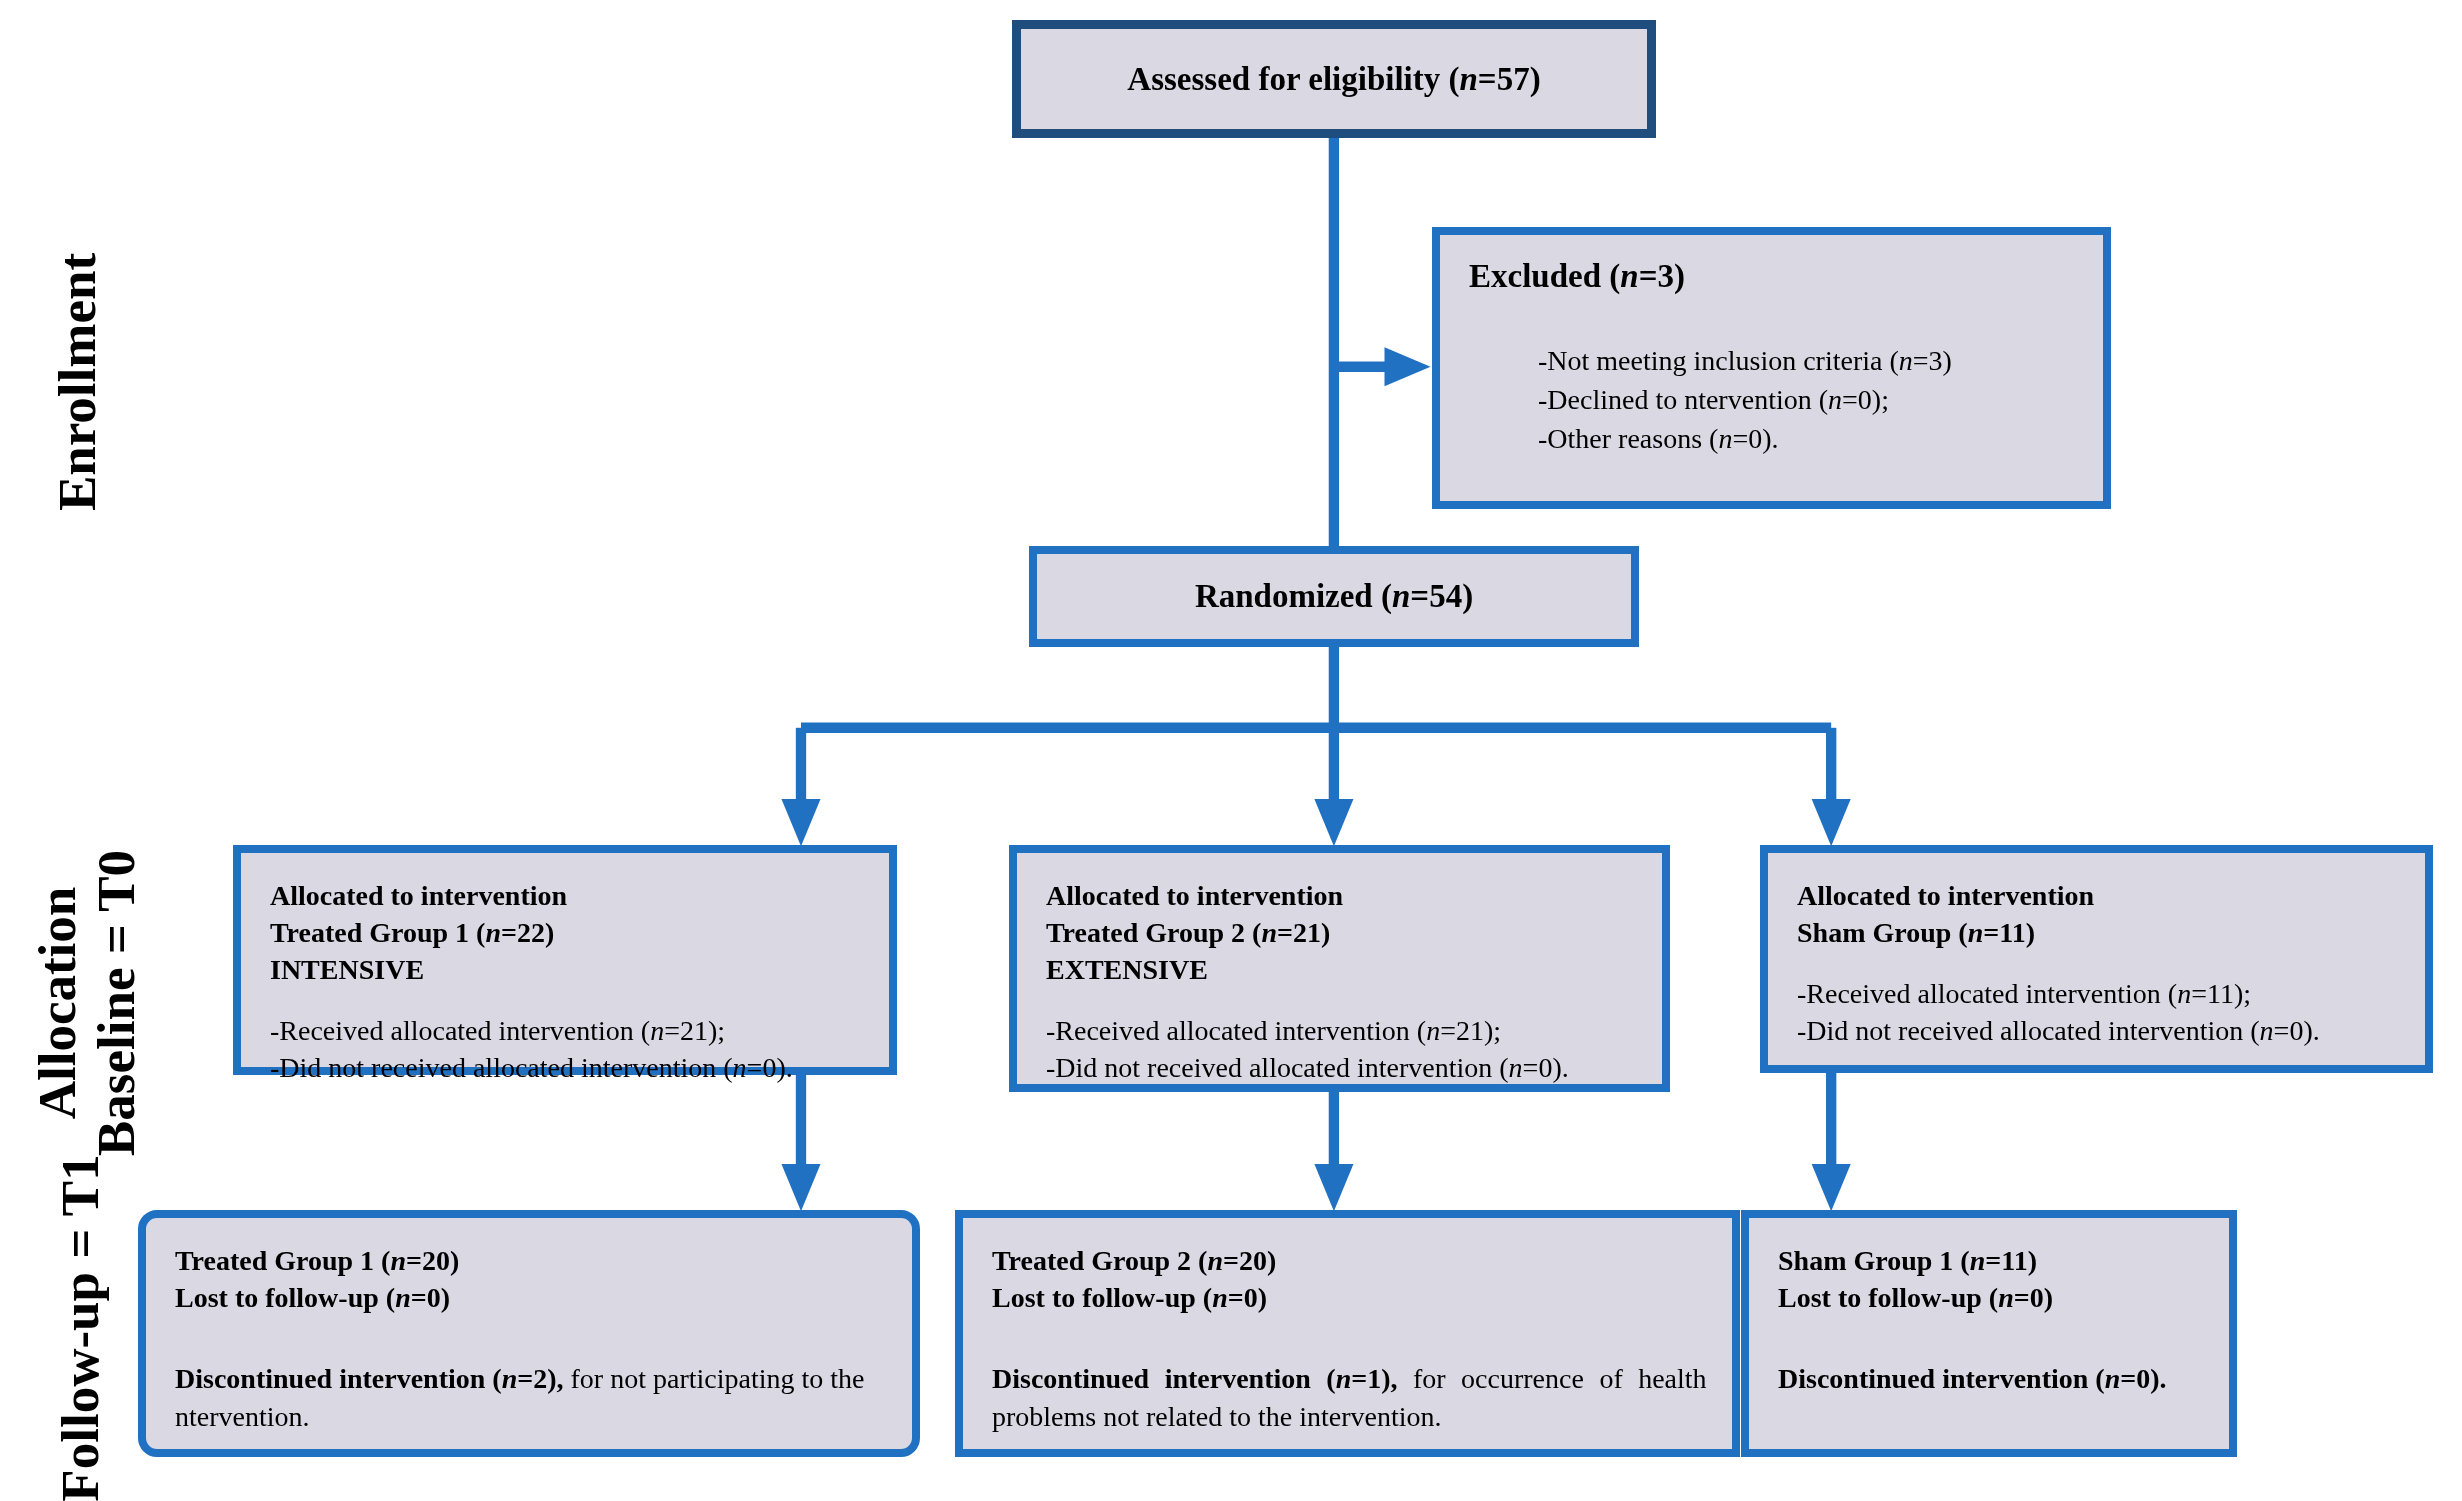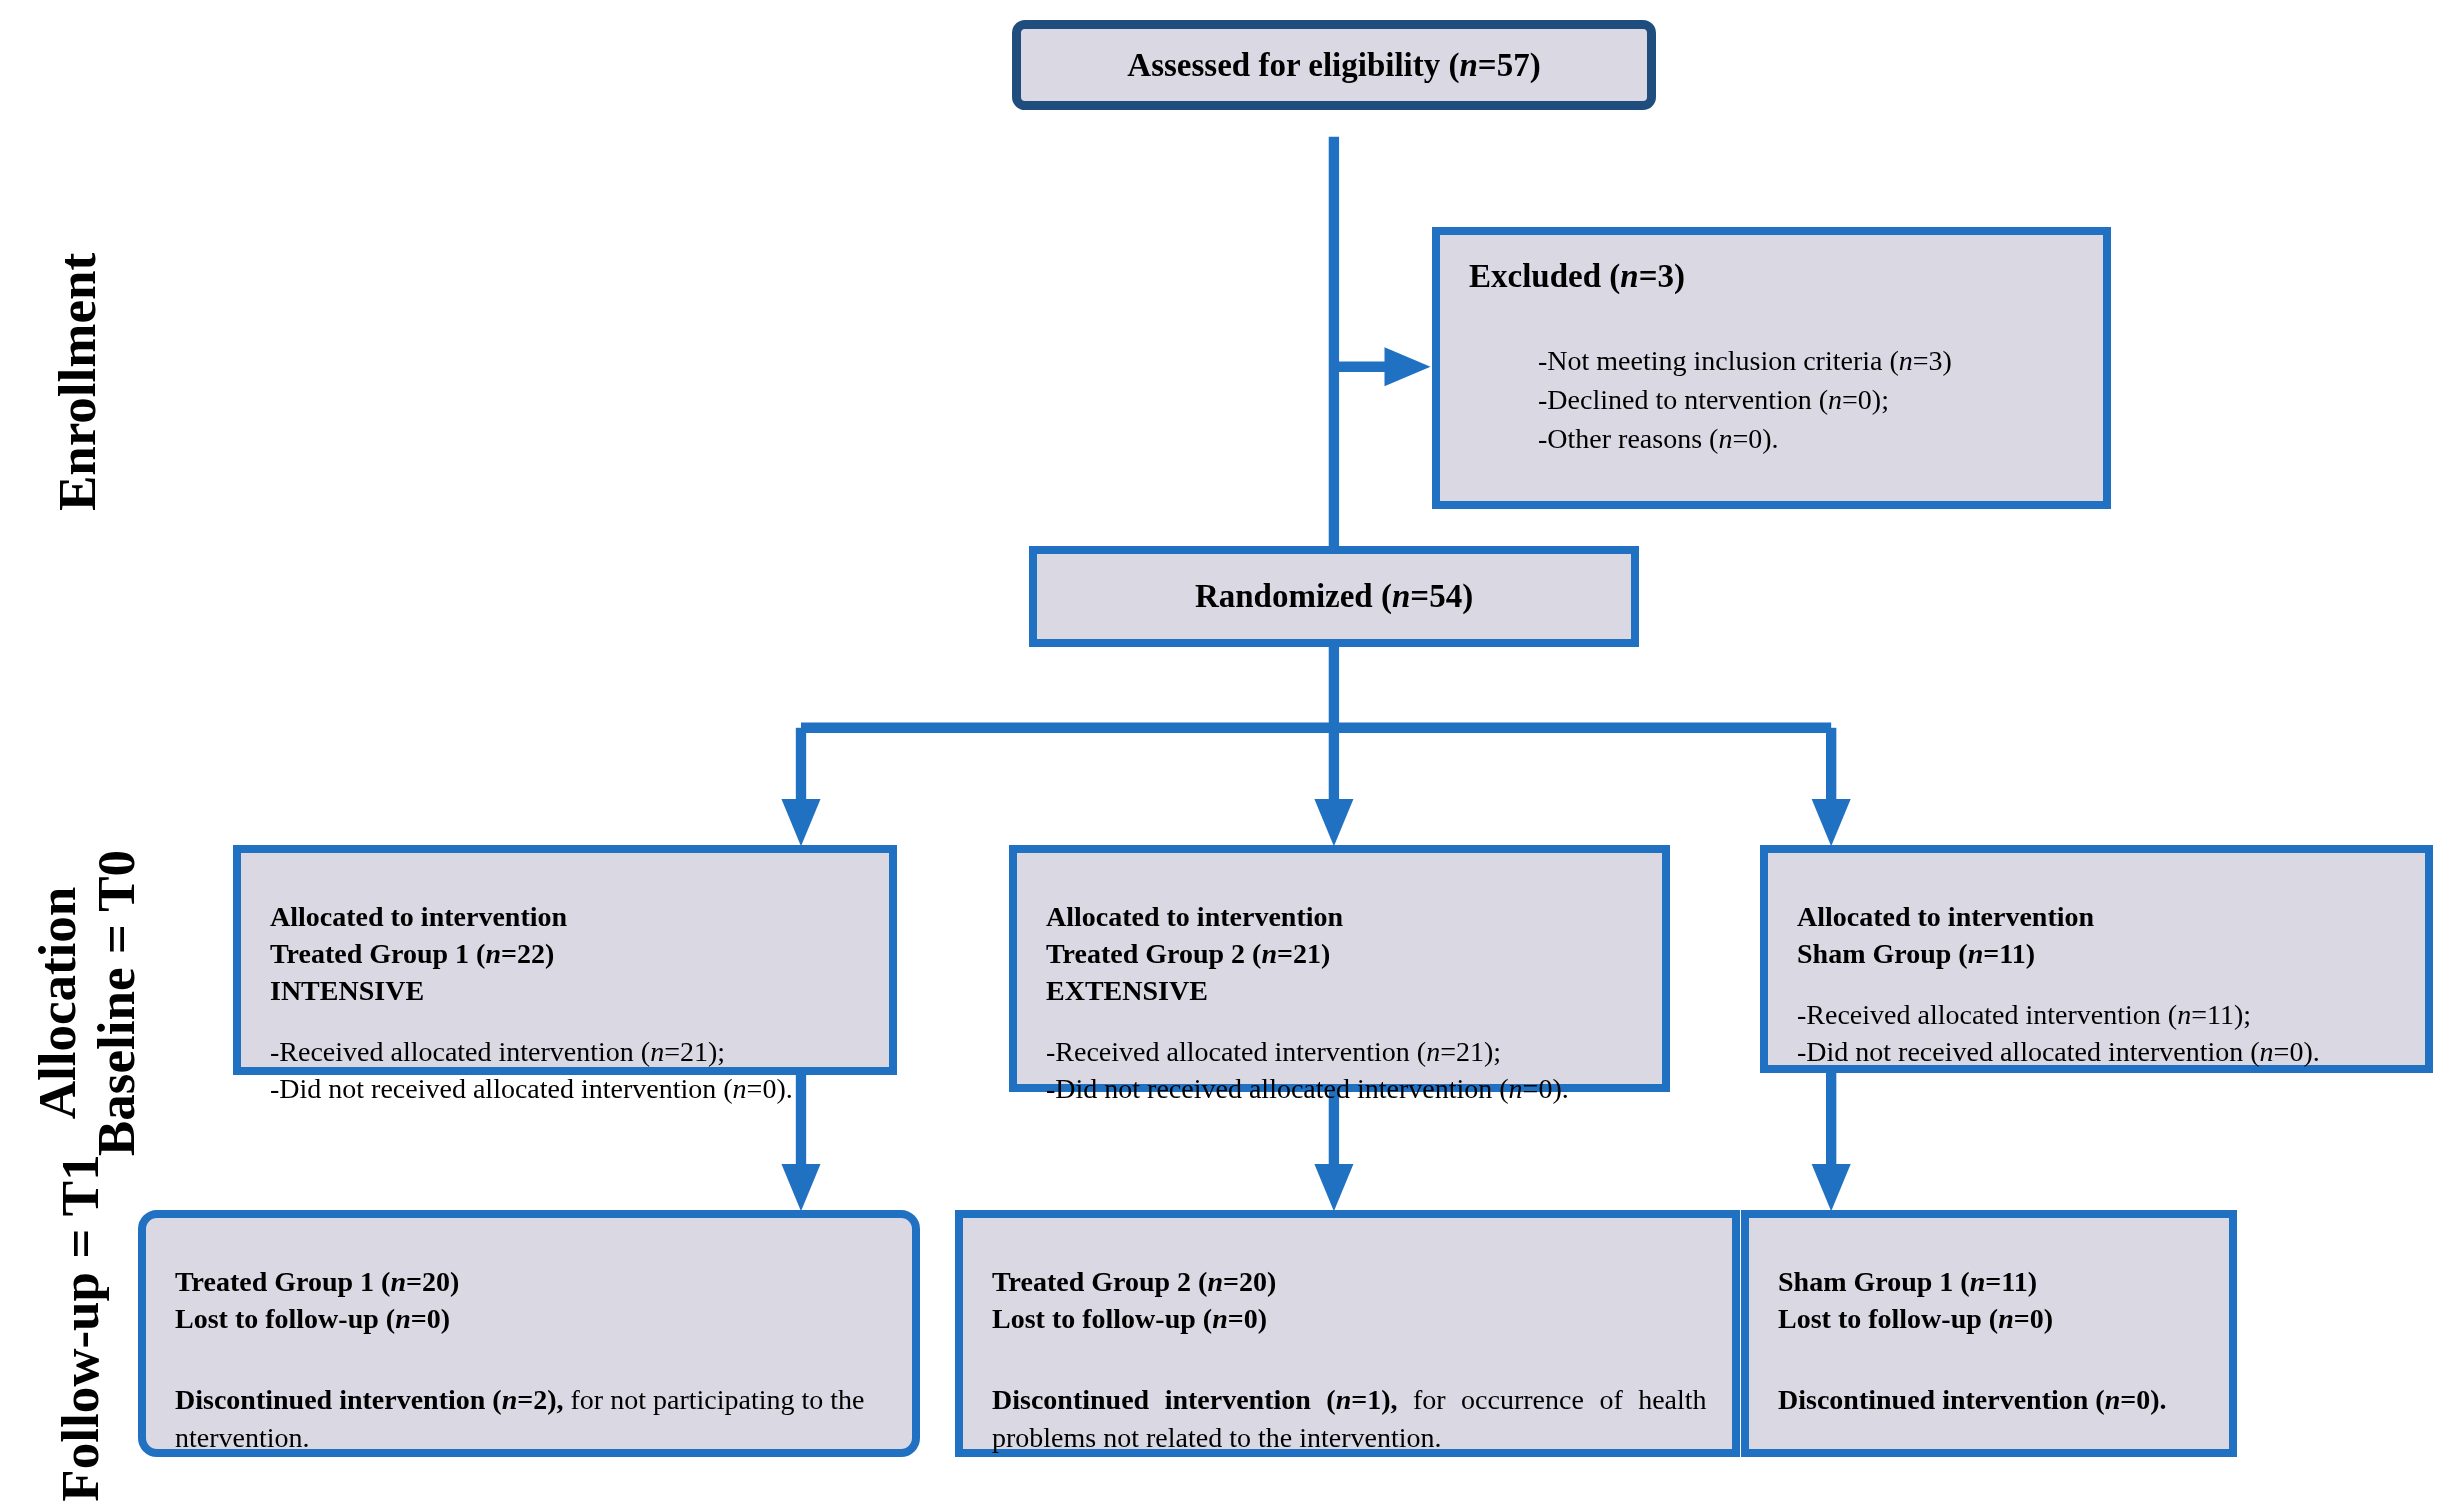--- a/index.html
+++ b/index.html
@@ -25,21 +25,20 @@
   .box--title {
     width: 100%; height: 100%;
     display: flex; align-items: center; justify-content: center;
     font-weight: bold; font-size: 33px;
   }
 
   .box--content {
     padding: 24px 12.7px 0 29px;
     font-size: 28px;
     line-height: 37px;
-    margin-top: 21px;
   }
   .line { white-space: normal; }
   .line:empty { height: 24px; }
 
   .b { font-weight: bold; }
   .i { font-style: italic; }
 
   .excl-title { padding: 23px 0 0 29px; font-size: 33px; font-weight: bold; }
   .excl-items { padding: 46px 19px 0 98px; font-size: 28px; line-height: 39px; }
 
@@ -88,21 +87,21 @@
 
   <div class="stage-label" style="left:78px; top:382px;">Enrollment</div>
 
   <div class="stage-label" style="left:87px; top:1003px;">
     <div>Allocation</div>
     <div>Baseline = T0</div>
   </div>
 
   <div class="stage-label" style="left:81px; top:1328px;">Follow-up = T1</div>
 
-  <div class="box navy" style="left:1012px; top:20px; width:644px; height:90px;border-radius:13px;">
+  <div class="box navy" style="left:1012px; top:20px; width:644px; height:118px;">
     <div class="box--title">
         <span class="b">Assessed for eligibility  (</span>
         <span class="b i">n</span>
         <span class="b">=57)</span>
       </div>
   </div>
 
   <div class="box" style="left:1432px; top:227px; width:679px; height:282px;">
     <div class="excl-title"><span class="b">Excluded (</span><span class="b i">n</span><span class="b">=3)</span></div>
     <div class="excl-items">

